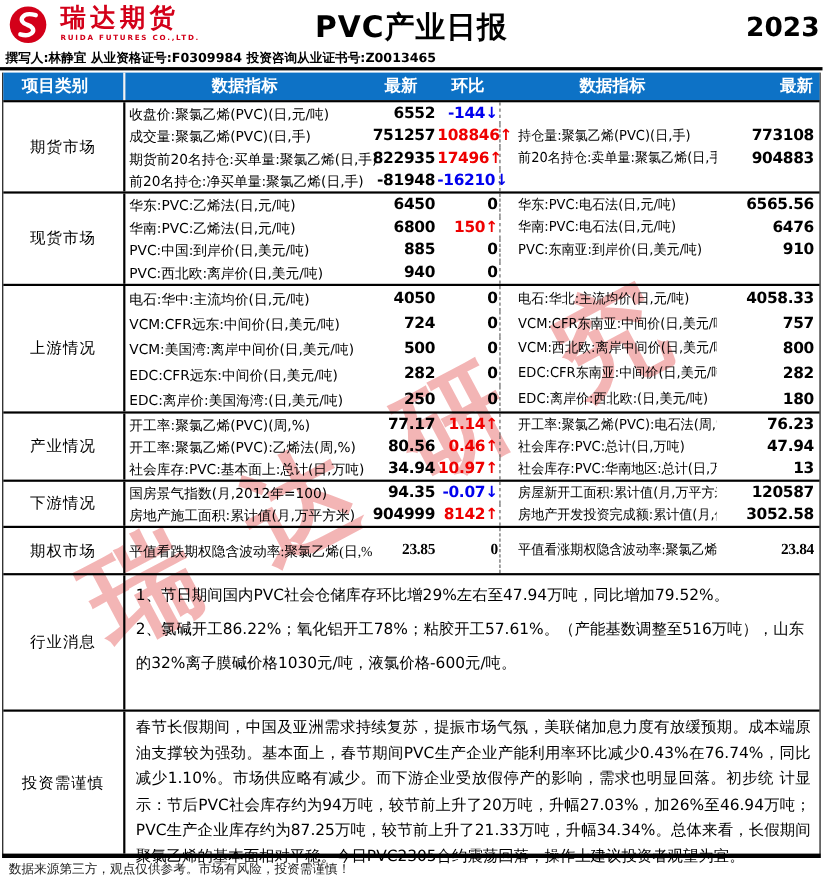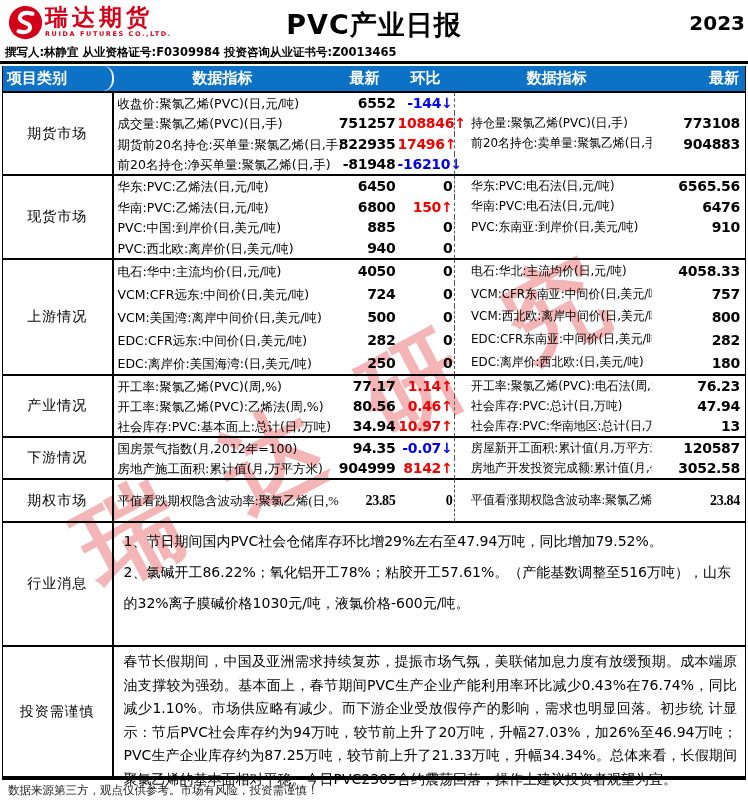--- a/index.html
+++ b/index.html
@@ -6,35 +6,35 @@
   .page{width:748px;height:800px;position:relative;background:#fff;overflow:hidden;
         font-family:"DejaVu Sans","Liberation Sans",sans-serif;color:#000;}
   
   .wm{position:absolute;left:55px;top:500px;z-index:1;font-size:100px;font-weight:700;
       letter-spacing:60px;white-space:nowrap;color:rgba(228,90,90,0.45);
       transform:rotate(-28deg);transform-origin:left top;pointer-events:none;
       font-family:"DejaVu Serif","Liberation Serif",serif;}
   .content-layer{position:relative;z-index:2;}
   
   .hdr{position:relative;height:44px;}
-  .logo{position:absolute;left:8px;top:5px;display:flex;align-items:flex-start;gap:2px;}
+  .logo{position:absolute;left:8px;top:5px;display:flex;align-items:flex-start;gap:12px;}
   .logo svg{width:35px;height:35px;}
   .logo-name{color:#d30019;font-size:23px;font-weight:800;letter-spacing:4px;line-height:25px;}
   .logo-sub{color:#d30019;font-size:6.5px;letter-spacing:1.6px;font-weight:700;}
   .title{position:absolute;left:0;right:0;top:7px;text-align:center;font-size:27px;font-weight:800;letter-spacing:1px;}
-  .year{position:absolute;right:3px;top:11px;font-size:20px;font-weight:800;}
+  .year{position:absolute;right:3px;top:11px;font-size:24px;font-weight:800;}
   .author{padding:1px 0 0 5px;font-size:11.5px;font-weight:700;height:14px;white-space:nowrap;}
   .rule{border-top:3px solid #000;margin:2px 0 0 0;}
   
   .tbl{margin:2px 2px 0 2px;border-left:1.5px solid #000;border-right:1.5px solid #000;
        border-bottom:4px solid #000;}
   .tbl *{box-sizing:border-box;}
   .thead{display:flex;height:25px;background:#0d72c6;color:#fff;font-weight:700;font-size:15px;align-items:center;}
   .th{white-space:nowrap;overflow:hidden;}
-  .th.cat{width:110.5px;padding-left:4px;border-right:2.5px solid #f2f2f2;align-self:stretch;display:flex;align-items:center;border-radius:11px;}
+  .th.cat{width:110.5px;padding-left:17px;border-right:2.5px solid #f2f2f2;align-self:stretch;display:flex;align-items:center;}
   .th.c1{width:218px;text-align:center;}
   .th.c2{width:66px;text-align:center;}
   .th.c3{width:56px;text-align:center;}
   .th.c4{width:206.5px;text-align:center;}
   .th.c5{width:84px;text-align:right;padding-right:5px;}
   .section{display:flex;border-top:2.5px solid #000;}
   .section:nth-child(1){height:83px;border-top:2px solid #000;}
   .section:nth-child(2){height:84px;}
   .section:nth-child(3){height:116px;}
   .section:nth-child(4){height:62px;}

